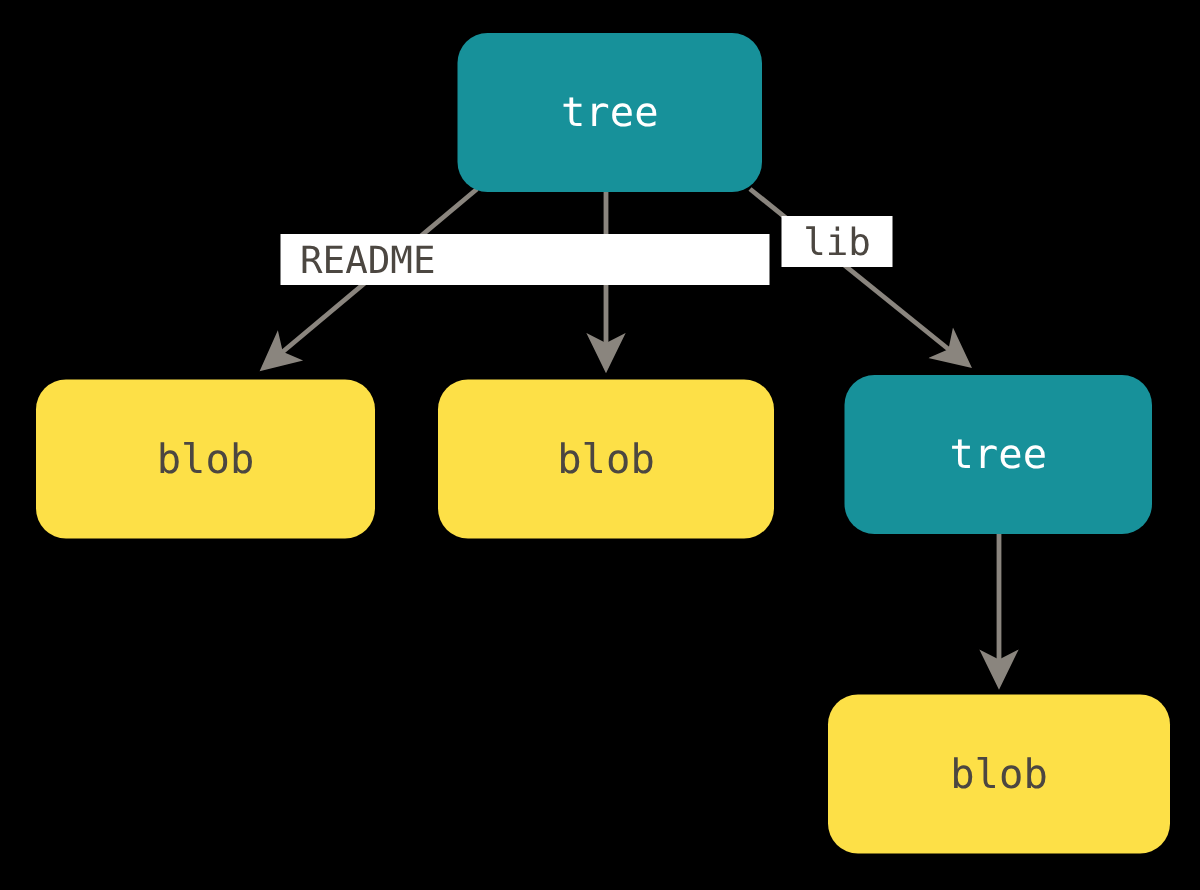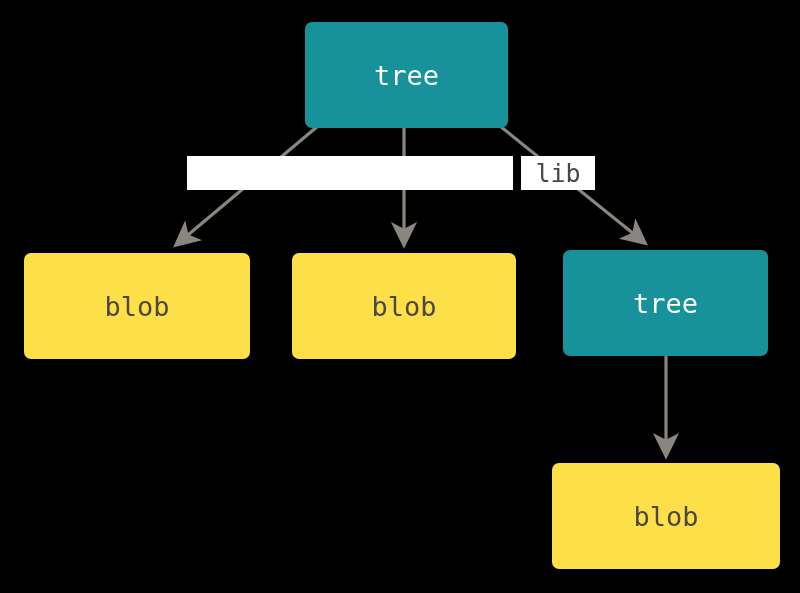--- a/index.html
+++ b/index.html
@@ -18,21 +18,21 @@
   #edges {
     position: absolute;
     left: 0;
     top: 0;
     width: 800px;
     height: 593px;
     pointer-events: none;
   }
   .node {
     position: absolute;
-    border-radius: 7px;
+    border-radius: 20px;
     display: flex;
     align-items: center;
     justify-content: center;
     box-sizing: border-box;
   }
   .node-tree {
     background: #17919a;
   }
   .node-blob {
     background: #fde047;
@@ -97,21 +97,22 @@
 
   <div class="node node-tree" style="left:563px; top:250px; width:205px; height:106px;">
     <span class="node-label">tree</span>
   </div>
 
   <div class="node node-blob" style="left:552px; top:463px; width:228px; height:106px;">
     <span class="node-label">blob</span>
   </div>
 
   <div class="edge-label" style="left:187px; top:156px; width:326px; height:34px; padding-left:13px;">
+    <span>README</span>
     <span style="display:inline-block; width:28px;"></span>
   </div>
 
-  <div class="edge-label center" style="left:521px; top:156px; width:74px; height:34px;">
+  <div class="edge-label center" style="left:521px; top:144px; width:74px; height:34px;">
     <span>lib</span>
   </div>
 
 
 </div>
 
 </body></html>

